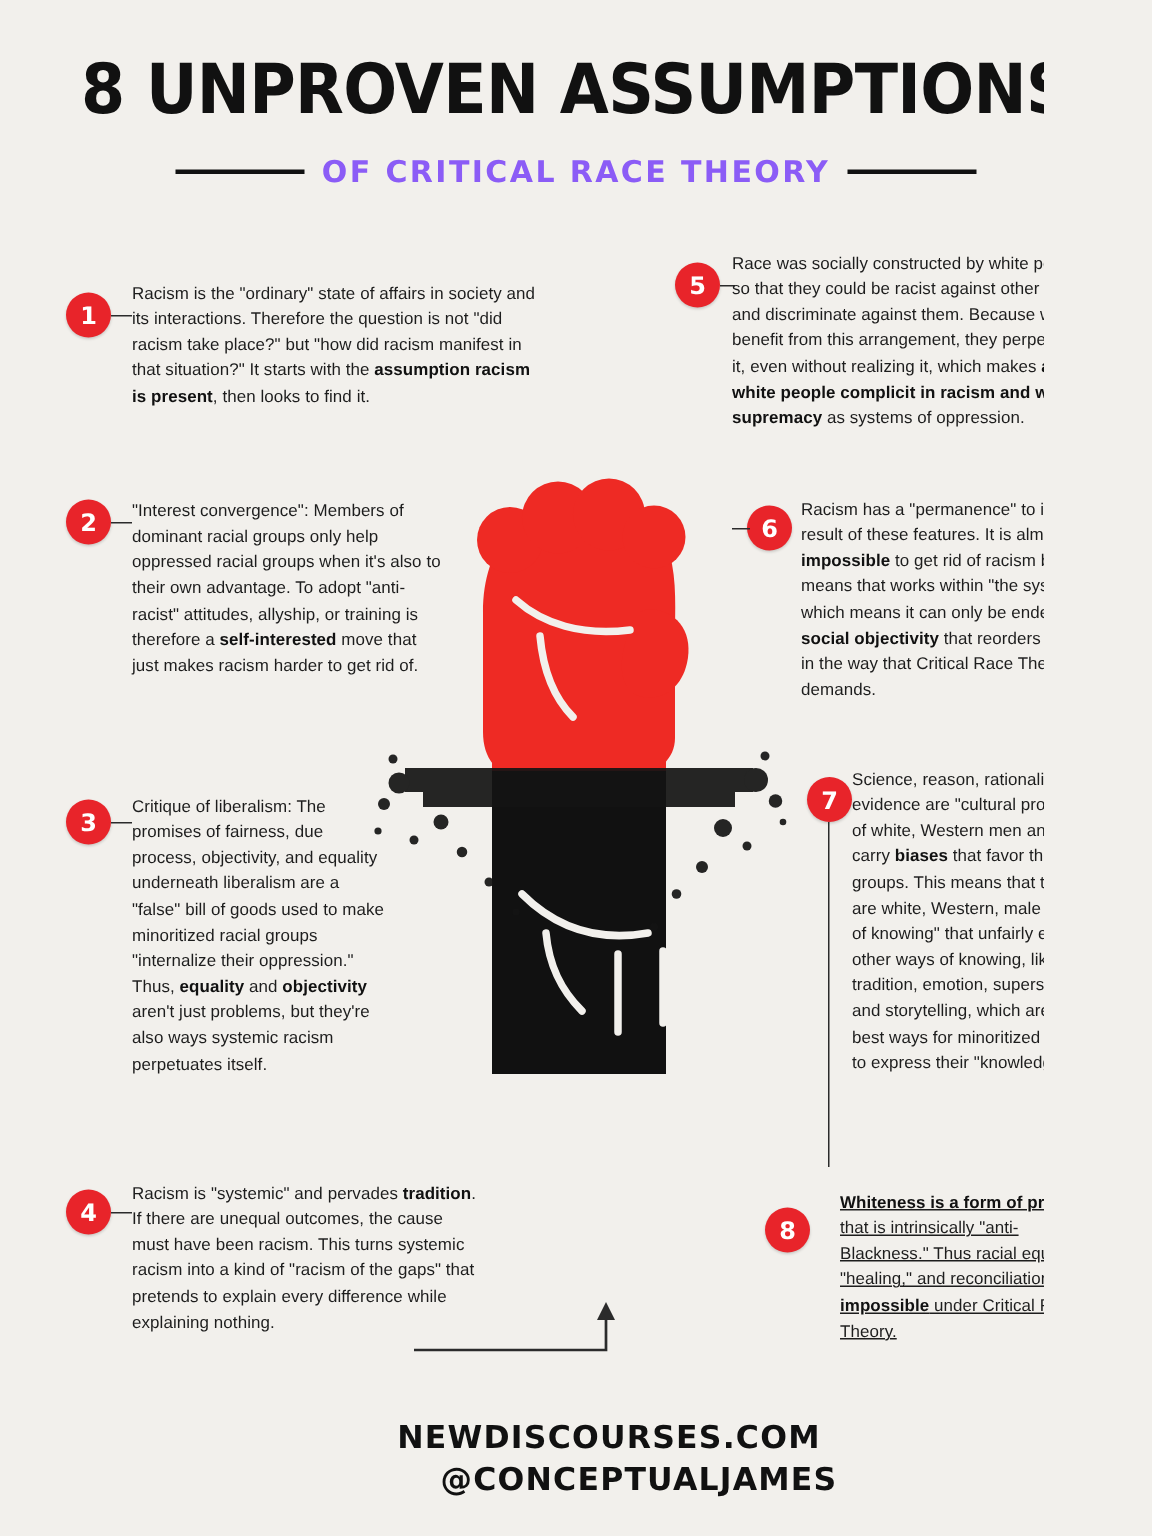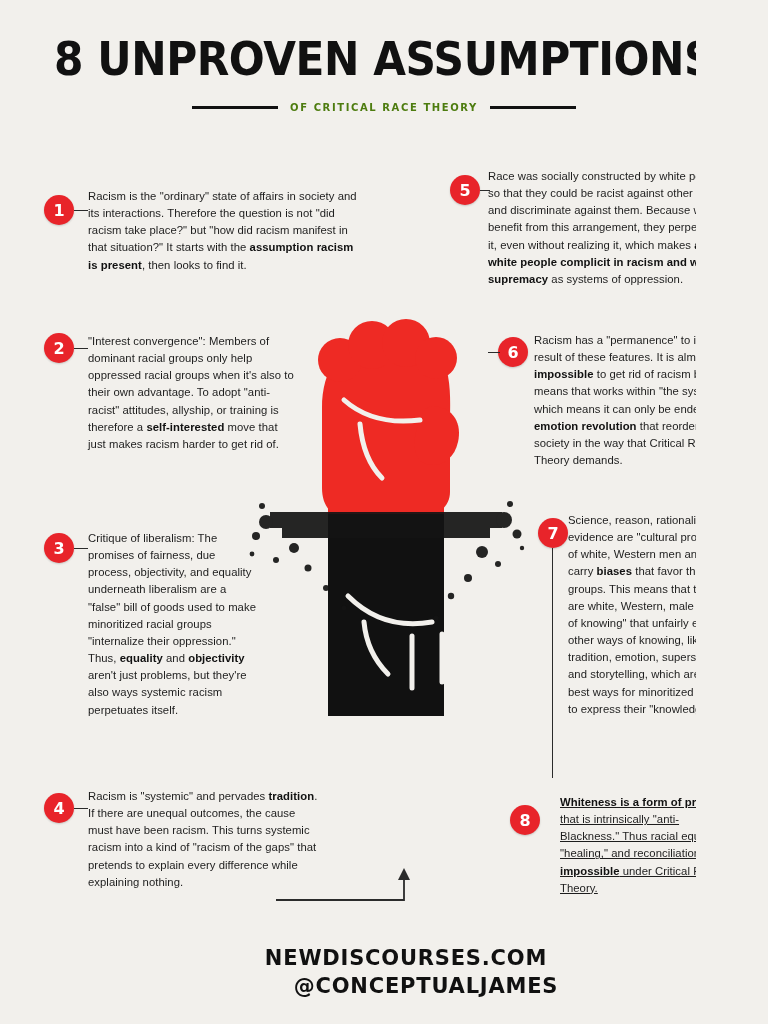--- a/index.html
+++ b/index.html
@@ -49,23 +49,23 @@
     margin-top: 20px;
   }
   .rule {
     height: 3px;
     width: 86px;
     background: #111111;
   }
   .subtitle {
     font-family: "DejaVu Sans", sans-serif;
     font-weight: bold;
-    font-size: 10px;
+    font-size: 20px;
     letter-spacing: 1.6px;
-    color: #4d7c0f;
+    color: #8b5cf6;
     white-space: nowrap;
   }
 
   
   .art {
     position: absolute;
     left: 236px;
     top: 296px;
     width: 300px;
     height: 500px;
@@ -247,21 +247,21 @@
 
   <div class="item">
     <div class="badge" style="left:450px; top:175px;">5</div>
     <div class="conn conn-h" style="left:480px; top:190px; width:10px;"></div>
     <div class="body-text" style="left:488px; top:168px; width:242px;">Race was socially constructed by white people so that they could be racist against other races and discriminate against them. Because whites benefit from this arrangement, they perpetuate it, even without realizing it, which makes <b>all white people complicit in racism and white supremacy</b> as systems of oppression.</div>
   </div>
 
   <div class="item">
     <div class="badge" style="left:498px; top:337px;">6</div>
     <div class="conn conn-h" style="left:488px; top:352px; width:12px;"></div>
-    <div class="body-text" style="left:534px; top:332px; width:200px;">Racism has a "permanence" to it as a result of these features. It is almost <b>impossible</b> to get rid of racism by any means that works within "the system," which means it can only be ended by a <b>emotion revolution</b> that reorders society in the way that Critical Race Theory demands.</div>
+    <div class="body-text" style="left:534px; top:332px; width:200px;">Racism has a "permanence" to it as a result of these features. It is almost <b>impossible</b> to get rid of racism by any means that works within "the system," which means it can only be ended by a <b>social objectivity</b> that reorders society in the way that Critical Race Theory demands.</div>
   </div>
 
   <div class="item">
     <div class="badge" style="left:538px; top:518px;">7</div>
     <div class="conn conn-v" style="left:552px; top:548px; height:230px;"></div>
     <div class="body-text" style="left:568px; top:512px; width:166px;">Science, reason, rationality, and evidence are "cultural products" of white, Western men and thus carry <b>biases</b> that favor those groups. This means that they are white, Western, male "ways of knowing" that unfairly exclude other ways of knowing, like tradition, emotion, superstition, and storytelling, which are the best ways for minoritized races to express their "knowledges."</div>
   </div>
 
   <div class="item">
     <div class="badge" style="left:510px; top:805px;">8</div>

